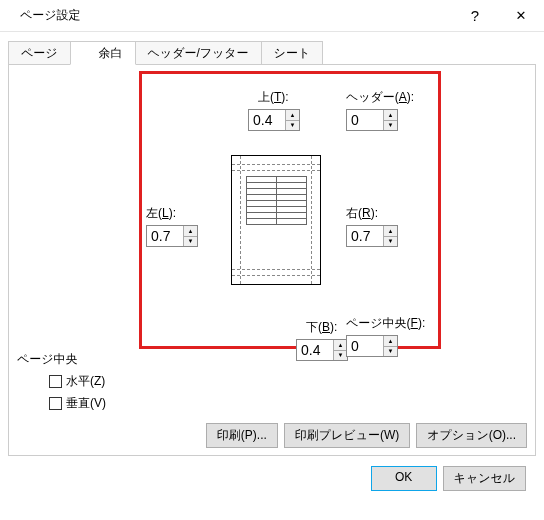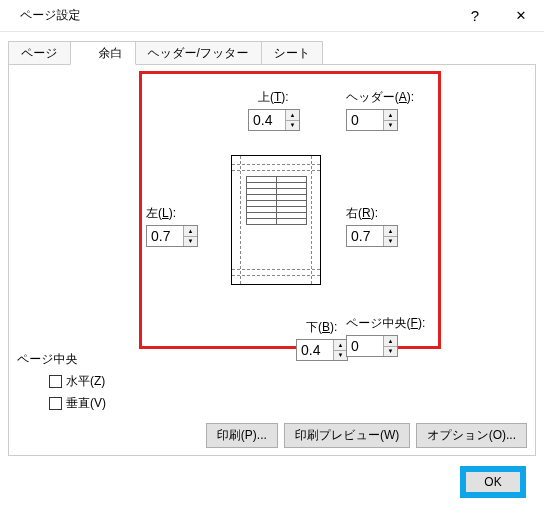--- a/index.html
+++ b/index.html
@@ -199,21 +199,21 @@
     text-align: center;
   }
 
   .footer {
     display: flex;
     justify-content: flex-end;
     gap: 6px;
     padding: 10px 10px 10px 0;
   }
   .footer .btn { min-width: 66px; }
-  .footer .btn.primary { border: 6px solid #0ea5e9; }
+  .footer .btn.primary { border: 1px solid #0ea5e9; }
 </style>
 </head>
 <body>
 
 <div class="titlebar">
   <div class="title">ページ設定</div>
   <div class="win-btn help">?</div>
   <div class="win-btn">✕</div>
 </div>
 
@@ -339,14 +339,15 @@
     <div class="btn-row">
       <div class="btn"><span>印刷(</span><span class="ul">P</span><span>)...</span></div>
       <div class="btn"><span>印刷プレビュー(</span><span class="ul">W</span><span>)</span></div>
       <div class="btn"><span>オプション(</span><span class="ul">O</span><span>)...</span></div>
     </div>
 
   </div>
 
   <div class="footer">
     <div class="btn primary">OK</div>
+    <div class="btn">キャンセル</div>
   </div>
 </div>
 
 </body></html>

